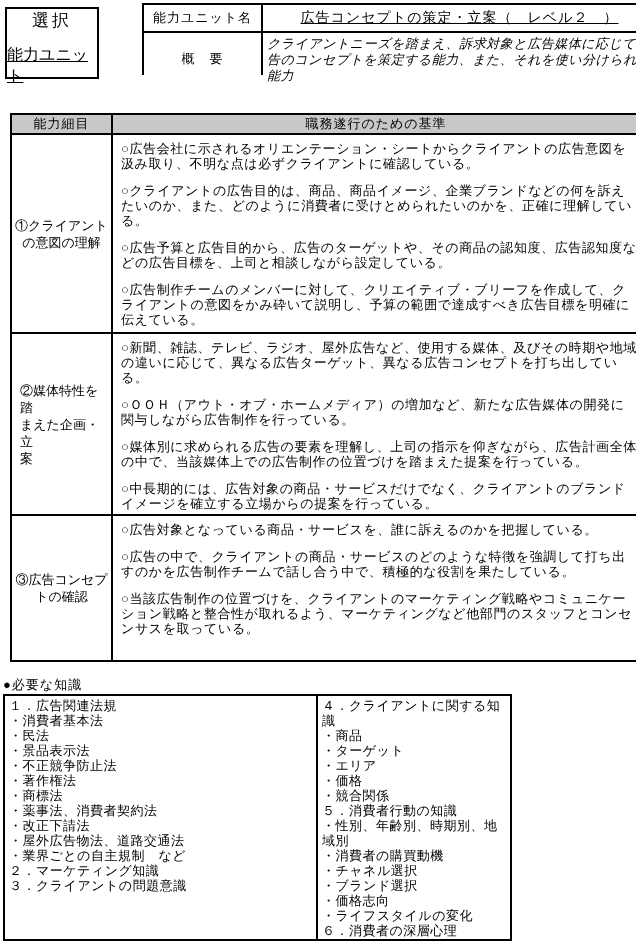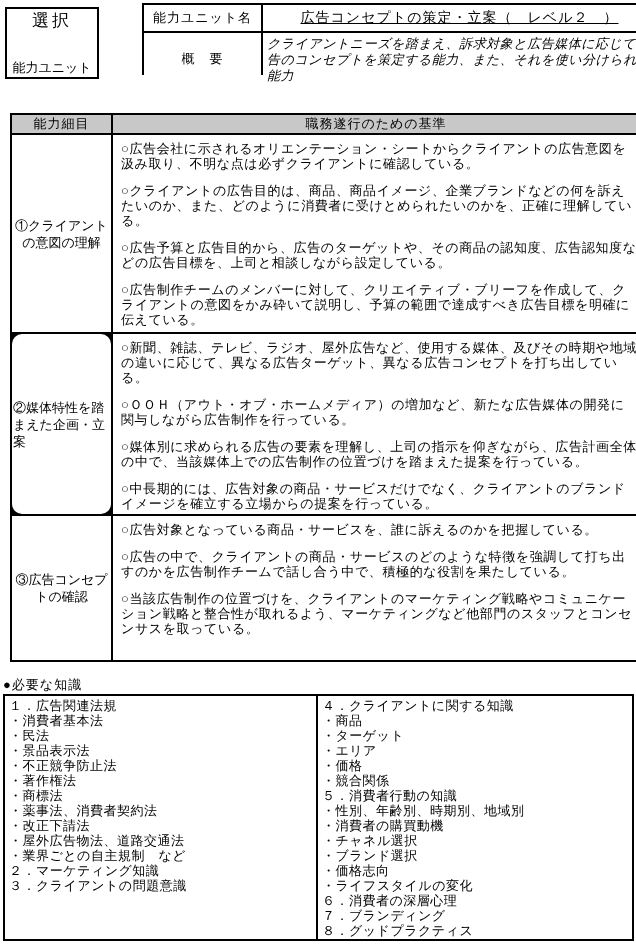--- a/index.html
+++ b/index.html
@@ -7,21 +7,21 @@
     position:relative; width:636px; height:944px; background:#ffffff; color:#000;
     font-family:"Liberation Sans", sans-serif; overflow:hidden;
   }
   
   .select-box {
     position:absolute; left:5px; top:7px; width:94px; height:72px;
     border:2px solid #000; box-sizing:border-box;
     display:flex; flex-direction:column; align-items:center; justify-content:space-between;
   }
   .sb-l1 { font-size:17px; letter-spacing:3px; }
-  .sb-l2 { font-size:13px; margin-top:3px; }
+  .sb-l2 { font-size:16px; margin-top:13px;text-decoration:underline; }
 
   
   .unit-table {
     position:absolute; left:118px; top:3px; width:516px; height:72px;
     box-sizing:border-box; border:2px solid #000; background:#000;
     display:grid; grid-template-columns:117px 1fr; grid-template-rows:26px 1fr; gap:2px;margin-left:24px;
   }
   .ut-cell { background:#fff; box-sizing:border-box; }
   .ut-label { display:flex; align-items:center; justify-content:center; font-size:13px; letter-spacing:1px; }
   .ut-title { display:flex; align-items:center; justify-content:center; font-size:14px; letter-spacing:1px;text-decoration:underline; }
@@ -34,31 +34,31 @@
     display:grid; grid-template-columns:99px 1fr; grid-template-rows:18px 197px 180px 1fr; gap:2px;
   }
   .ct-header {
     background:#c8c8c8; display:flex; align-items:center; justify-content:center;
     font-size:13px; letter-spacing:1px;
   }
   .ct-label {
     background:#fff; display:flex; align-items:center; justify-content:center;
     text-align:center; font-size:13px; line-height:17px; white-space:pre-line;
   }
-  .ct-label.ct-left { justify-content:flex-start; text-align:left; padding-left:1px;border-radius:10px; }
+  .ct-label.ct-left { justify-content:flex-start; text-align:left; padding-left:8px; }
   .ct-items {
     background:#fff; font-size:13px; line-height:15px; letter-spacing:0.6px;
     padding:6px 2px 0 8px; overflow:hidden;
   }
   .ct-items > div + div { margin-top:12px; }
 
   
   .k-heading { position:absolute; left:3px; top:676px; font-size:13px; letter-spacing:1px; }
   .k-table {
-    position:absolute; left:3px; top:694px; width:631px; height:247px;
+    position:absolute; left:3px; top:694px; width:509px; height:247px;
     box-sizing:border-box; border:2px solid #000; background:#000;
     display:grid; grid-template-columns:311px 1fr; gap:2px;
   }
   .k-col { background:#fff; font-size:13px; line-height:15px; letter-spacing:0.5px; padding:2px 4px; overflow:hidden; }
 </style>
 </head>
 <body>
 
 <div class="page">
 

